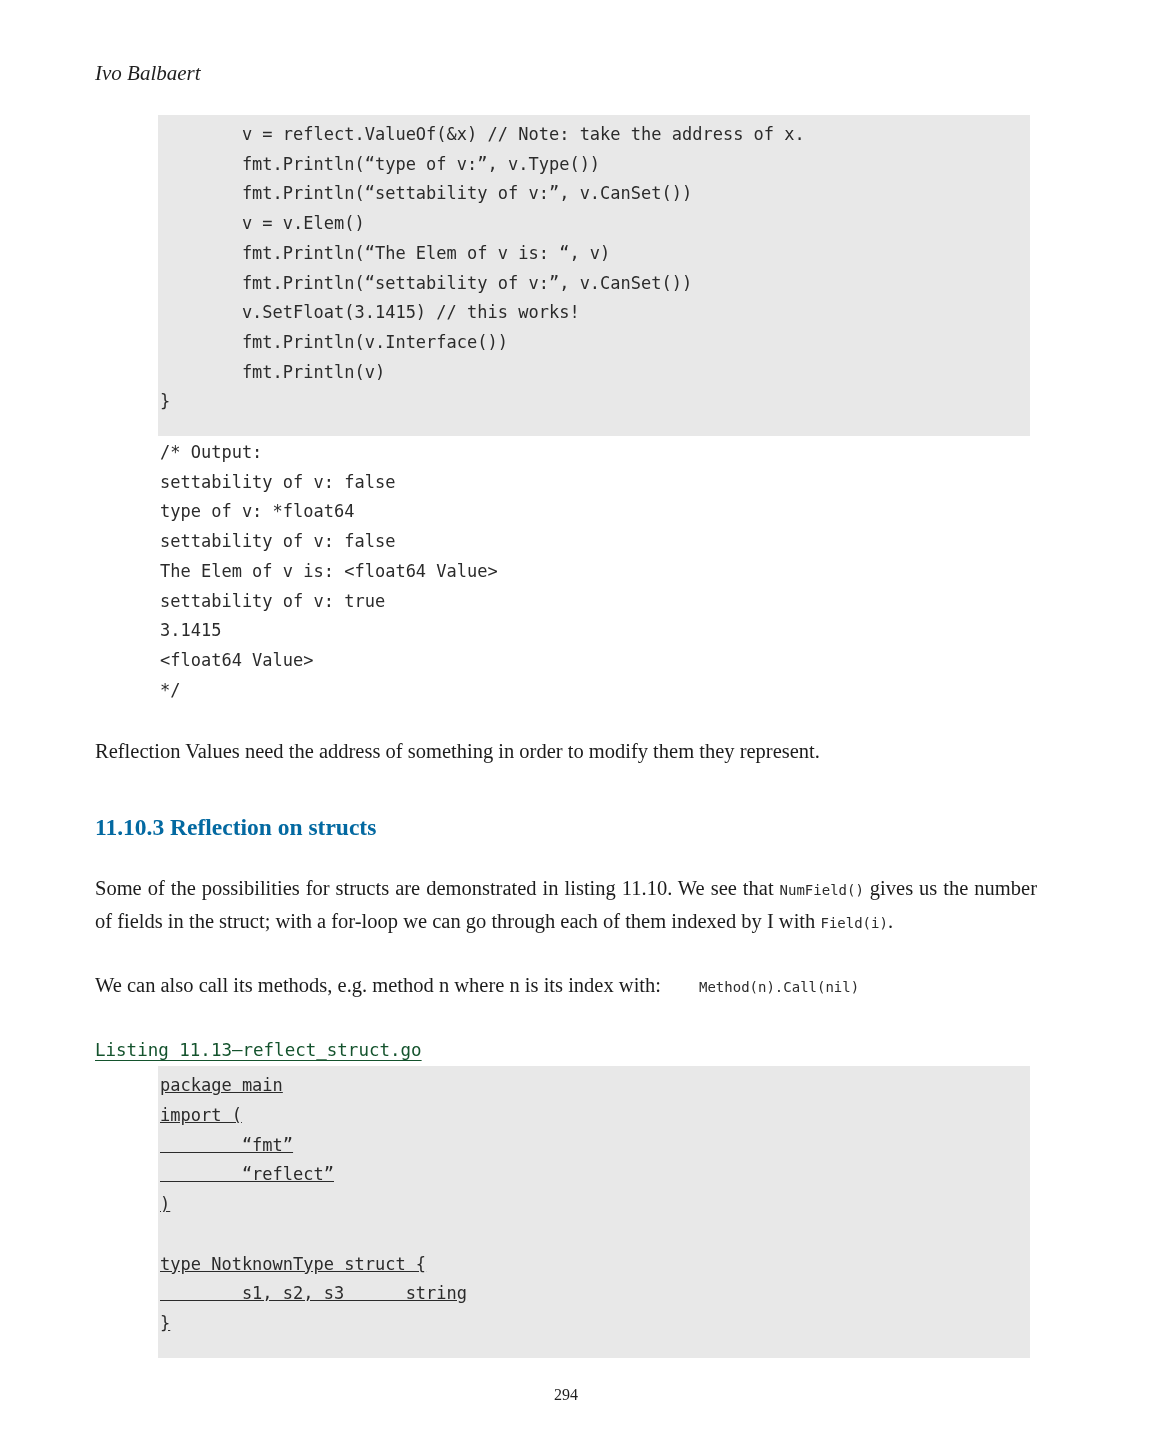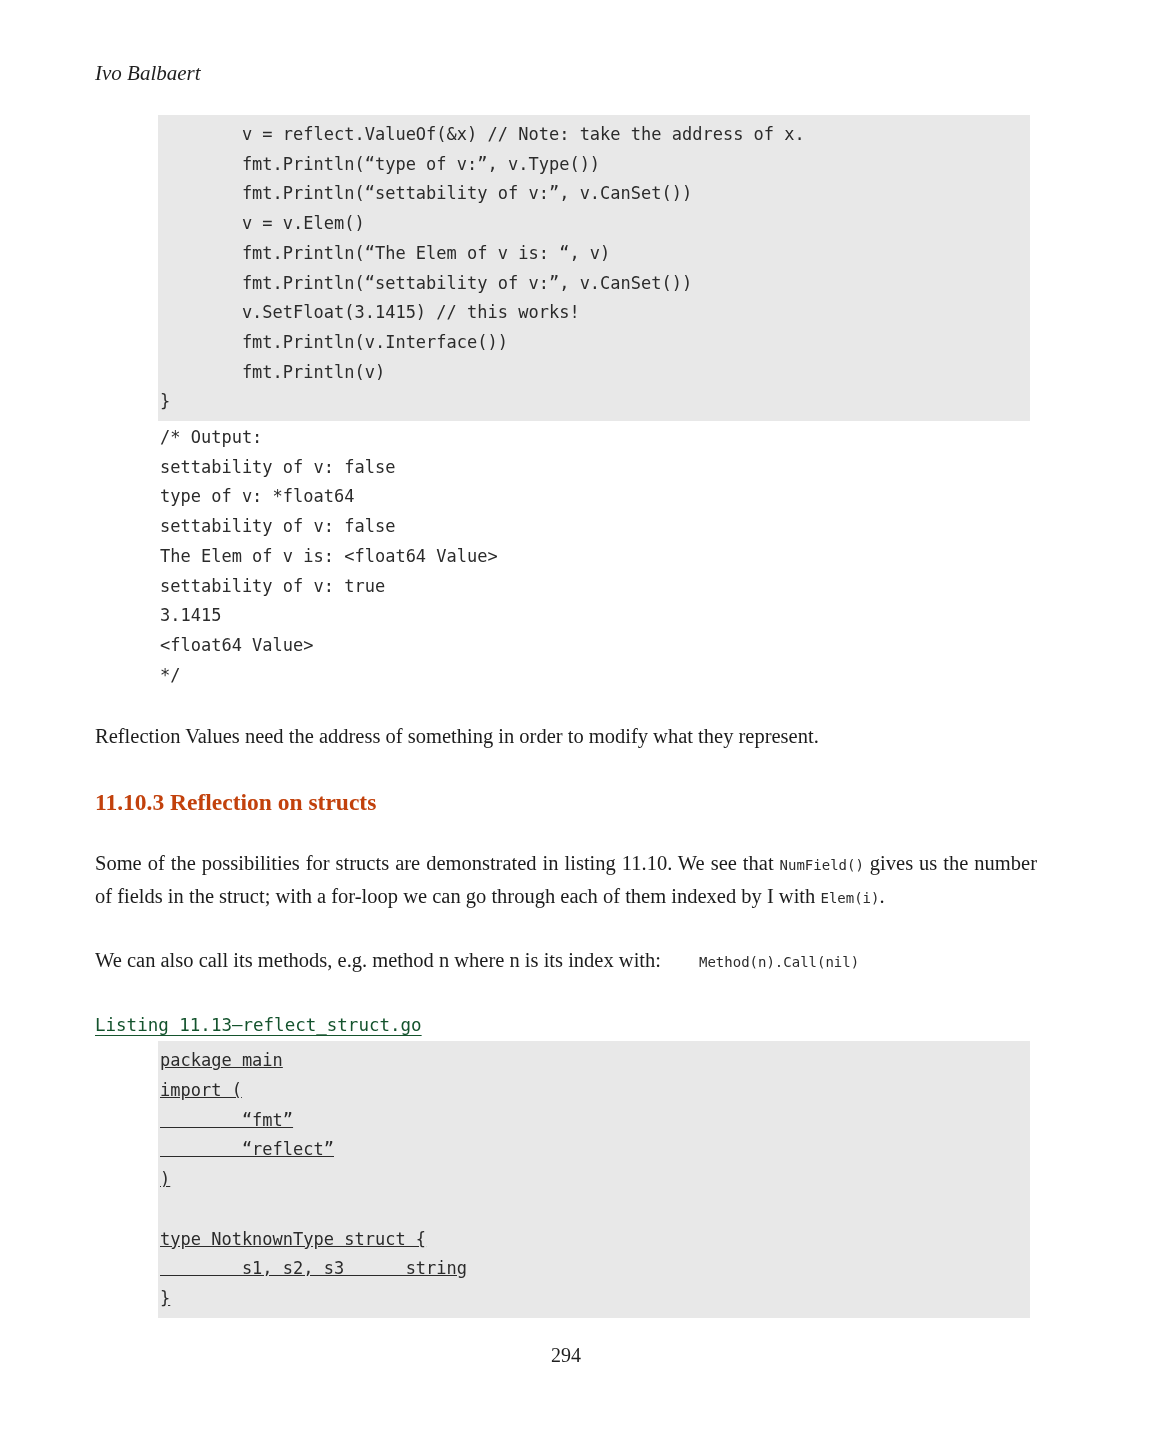--- a/index.html
+++ b/index.html
@@ -34,62 +34,62 @@
     line-height: 29.7px;
     color: #2b2b2b;
     white-space: pre;
     tab-size: 8;
   }
   .code-block {
     background: #e8e8e8;
     margin-left: 63px;
     margin-top: 29px;
     width: 872px;
-    padding: 5px 8px 4px 2px;
+    padding: 5px 8px 19px 2px;
   }
   .code-block.second {
     margin-top: 3px;
     text-decoration: underline;
   }
   .output-block {
     margin-left: 63px;
     padding: 2px 0 0 2px;
   }
   .body-para {
     margin: 31px 0 0 0;
     font-size: 20.5px;
     line-height: 31px;
   }
   .body-para.justified { text-align: justify; }
   .section-heading {
-    margin: 35px 0 0 0;
+    margin: 45px 0 0 0;
     font-size: 23.5px;
     font-weight: bold;
     line-height: 30px;
-    color: #c2410c;
+    color: #0369a1;
   }
   .inline-code {
     font-family: "DejaVu Sans Mono", monospace;
     font-size: 14px;
     color: #2b2b2b;
   }
   .method-call { margin-left: 38px; }
   .listing-caption {
     margin-top: 34px;
     font-family: "DejaVu Sans Mono", monospace;
     font-size: 17.5px;
     line-height: 26px;
     color: #14532d;
     text-decoration: underline;
     text-underline-offset: 4px;
   }
   .page-number {
     margin-top: 24px;
     text-align: center;
-    font-size: 20px;
+    font-size: 16px;
     line-height: 26px;
     color: #1f1f1f;
   }
 </style>
 </head>
 <body>
 
 <div class="page">
   <div class="content">
 
@@ -109,25 +109,25 @@
     <pre class="output-block">/* Output:
 settability of v: false
 type of v: *float64
 settability of v: false
 The Elem of v is: &lt;float64 Value&gt;
 settability of v: true
 3.1415
 &lt;float64 Value&gt;
 */</pre>
 
-    <p class="body-para">Reflection Values need the address of something in order to modify what they represent.</p>
+    <p class="body-para">Reflection Values need the address of something in order to modify them they represent.</p>
 
     <h3 class="section-heading">11.10.3 Reflection on structs</h3>
 
-    <p class="body-para justified"><span>Some of the possibilities for structs are demonstrated in listing 11.10. We see that </span><span class="inline-code">NumField()</span><span> gives us the number of fields in the struct; with a for-loop we can go through each of them indexed by I with </span><span class="inline-code">Elem(i)</span><span>.</span></p>
+    <p class="body-para justified"><span>Some of the possibilities for structs are demonstrated in listing 11.10. We see that </span><span class="inline-code">NumField()</span><span> gives us the number of fields in the struct; with a for-loop we can go through each of them indexed by I with </span><span class="inline-code">Field(i)</span><span>.</span></p>
 
     <p class="body-para"><span>We can also call its methods, e.g. method n where n is its index with:</span><span class="inline-code method-call">Method(n).Call(nil)</span></p>
 
     <div class="listing-caption">Listing 11.13—reflect_struct.go</div>
 
     <pre class="code-block second">package main
 import (
         “fmt”
         “reflect”
 )

